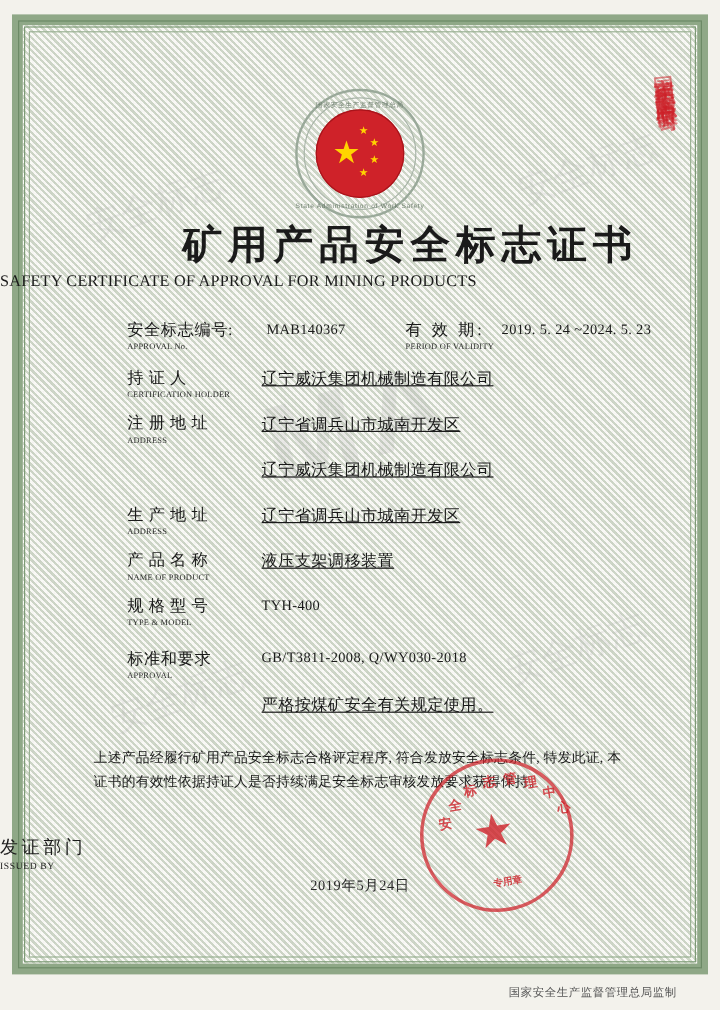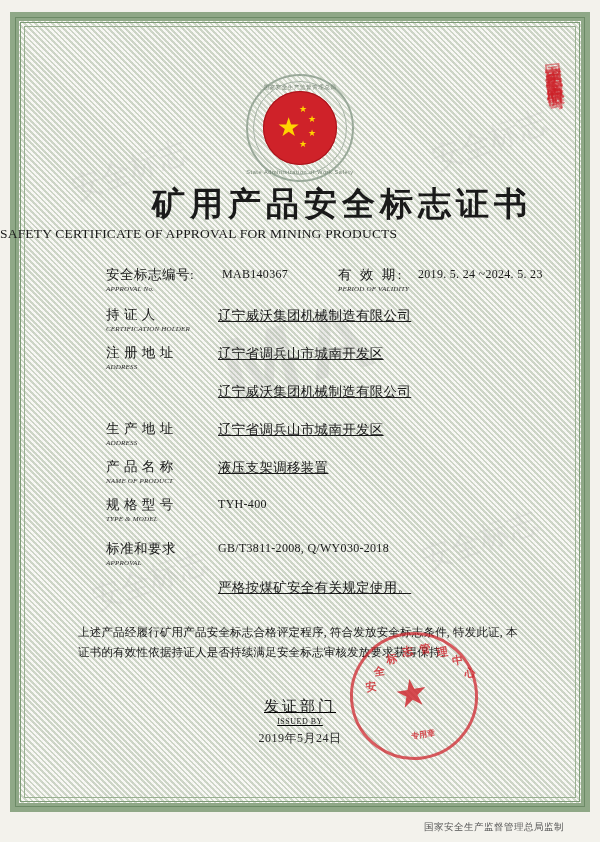--- a/index.html
+++ b/index.html
@@ -200,21 +200,20 @@
   }
   .lab .cn.spread2 { letter-spacing: 2.5px; }
   .lab .en {
     display: block;
     font-size: 7px;
     color: #2a2a2a;
     letter-spacing: 0.2px;
     margin-top: 1px;
     white-space: nowrap;
     font-family: "Liberation Serif", serif;
-    font-style: italic;
   }
   .val {
     position: absolute;
     left: 112px;
     top: 1px;
     font-size: 12px;
     color: #1a1a1a;
     letter-spacing: 0.3px;
     white-space: nowrap;
   }
@@ -232,22 +231,20 @@
     width: 448px;
     font-size: 11.5px;
     line-height: 20px;
     color: #1a1a1a;
     letter-spacing: 0.2px;
   }
   .issued {
     position: absolute;
     left: 0; top: 697px;
     width: 600px;
-    text-align: center;
-    text-decoration: underline;
   }
   .issued .cn {
     font-size: 15px;
     letter-spacing: 3px;
     color: #1a1a1a;
   }
   .issued .en {
     font-size: 8px;
     letter-spacing: 0.5px;
     color: #1a1a1a;

